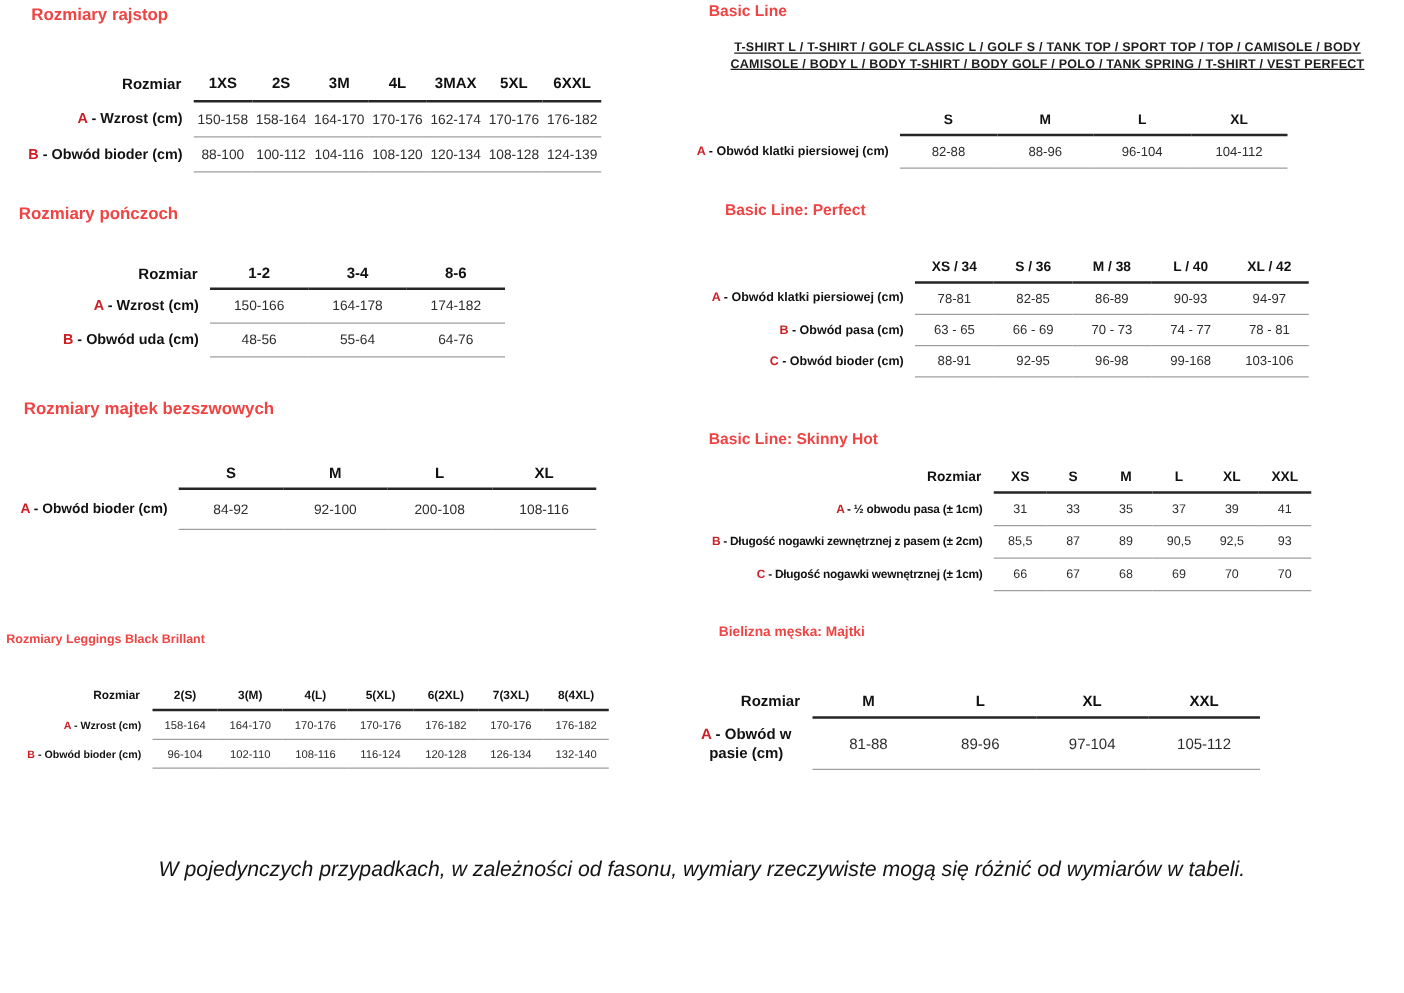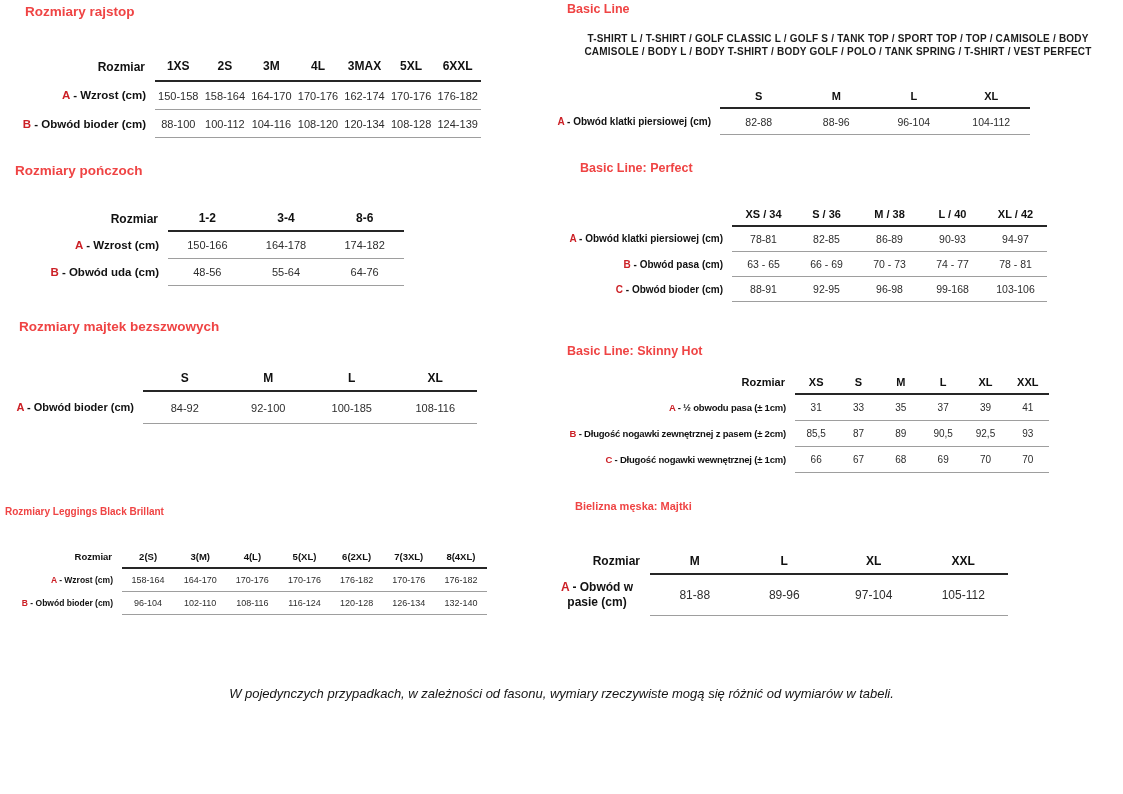--- a/index.html
+++ b/index.html
@@ -73,26 +73,26 @@
 
   
   .t8{width:460px;font-size:12px;}
   .t8 th:first-child{width:92px;}
   .t8 th{height:25px;font-size:12px;}
   .t8 td{height:40px;}
   .t8 .lbl{font-size:12px;text-align:center;white-space:normal;line-height:1.25;padding-right:4px;}
 
   .products{
     width:550px;text-align:center;font-size:10px;font-weight:bold;
-    line-height:12.5px;color:#1c1c1c;letter-spacing:0.2px;
+    line-height:12.5px;color:#1c1c1c;letter-spacing:0.2px;text-decoration:underline;
   }
   .products div{white-space:nowrap;}
 
   .footer-note{
-    width:1123px;text-align:center;font-style:italic;font-size:13px;color:#141414;
+    width:1123px;text-align:center;font-style:italic;font-size:17px;color:#141414;
   }
 </style>
 </head>
 <body>
 
 <div class="abs tbl-title title-lg" style="left:25px;top:4px;">Rozmiary rajstop</div>
 <table class="abs t1" style="left:2px;top:52px;">
     <thead>
       <tr>
         <th class="corner">Rozmiar</th>
@@ -164,21 +164,21 @@
         <th class="hval">M</th>
         <th class="hval">L</th>
         <th class="hval">XL</th>
       </tr>
     </thead>
     <tbody>
       <tr>
         <td class="lbl"><span class="red">A</span> - Obwód bioder (cm)</td>
         <td class="val">84-92</td>
         <td class="val">92-100</td>
-        <td class="val">100-185</td>
+        <td class="val">200-108</td>
         <td class="val">108-116</td>
       </tr>
     </tbody>
   </table>
 
 <div class="abs tbl-title title-sm" style="left:5px;top:506px;">Rozmiary Leggings Black Brillant</div>
 <table class="abs t4" style="left:13px;top:545px;">
     <thead>
       <tr>
         <th class="corner">Rozmiar</th>

